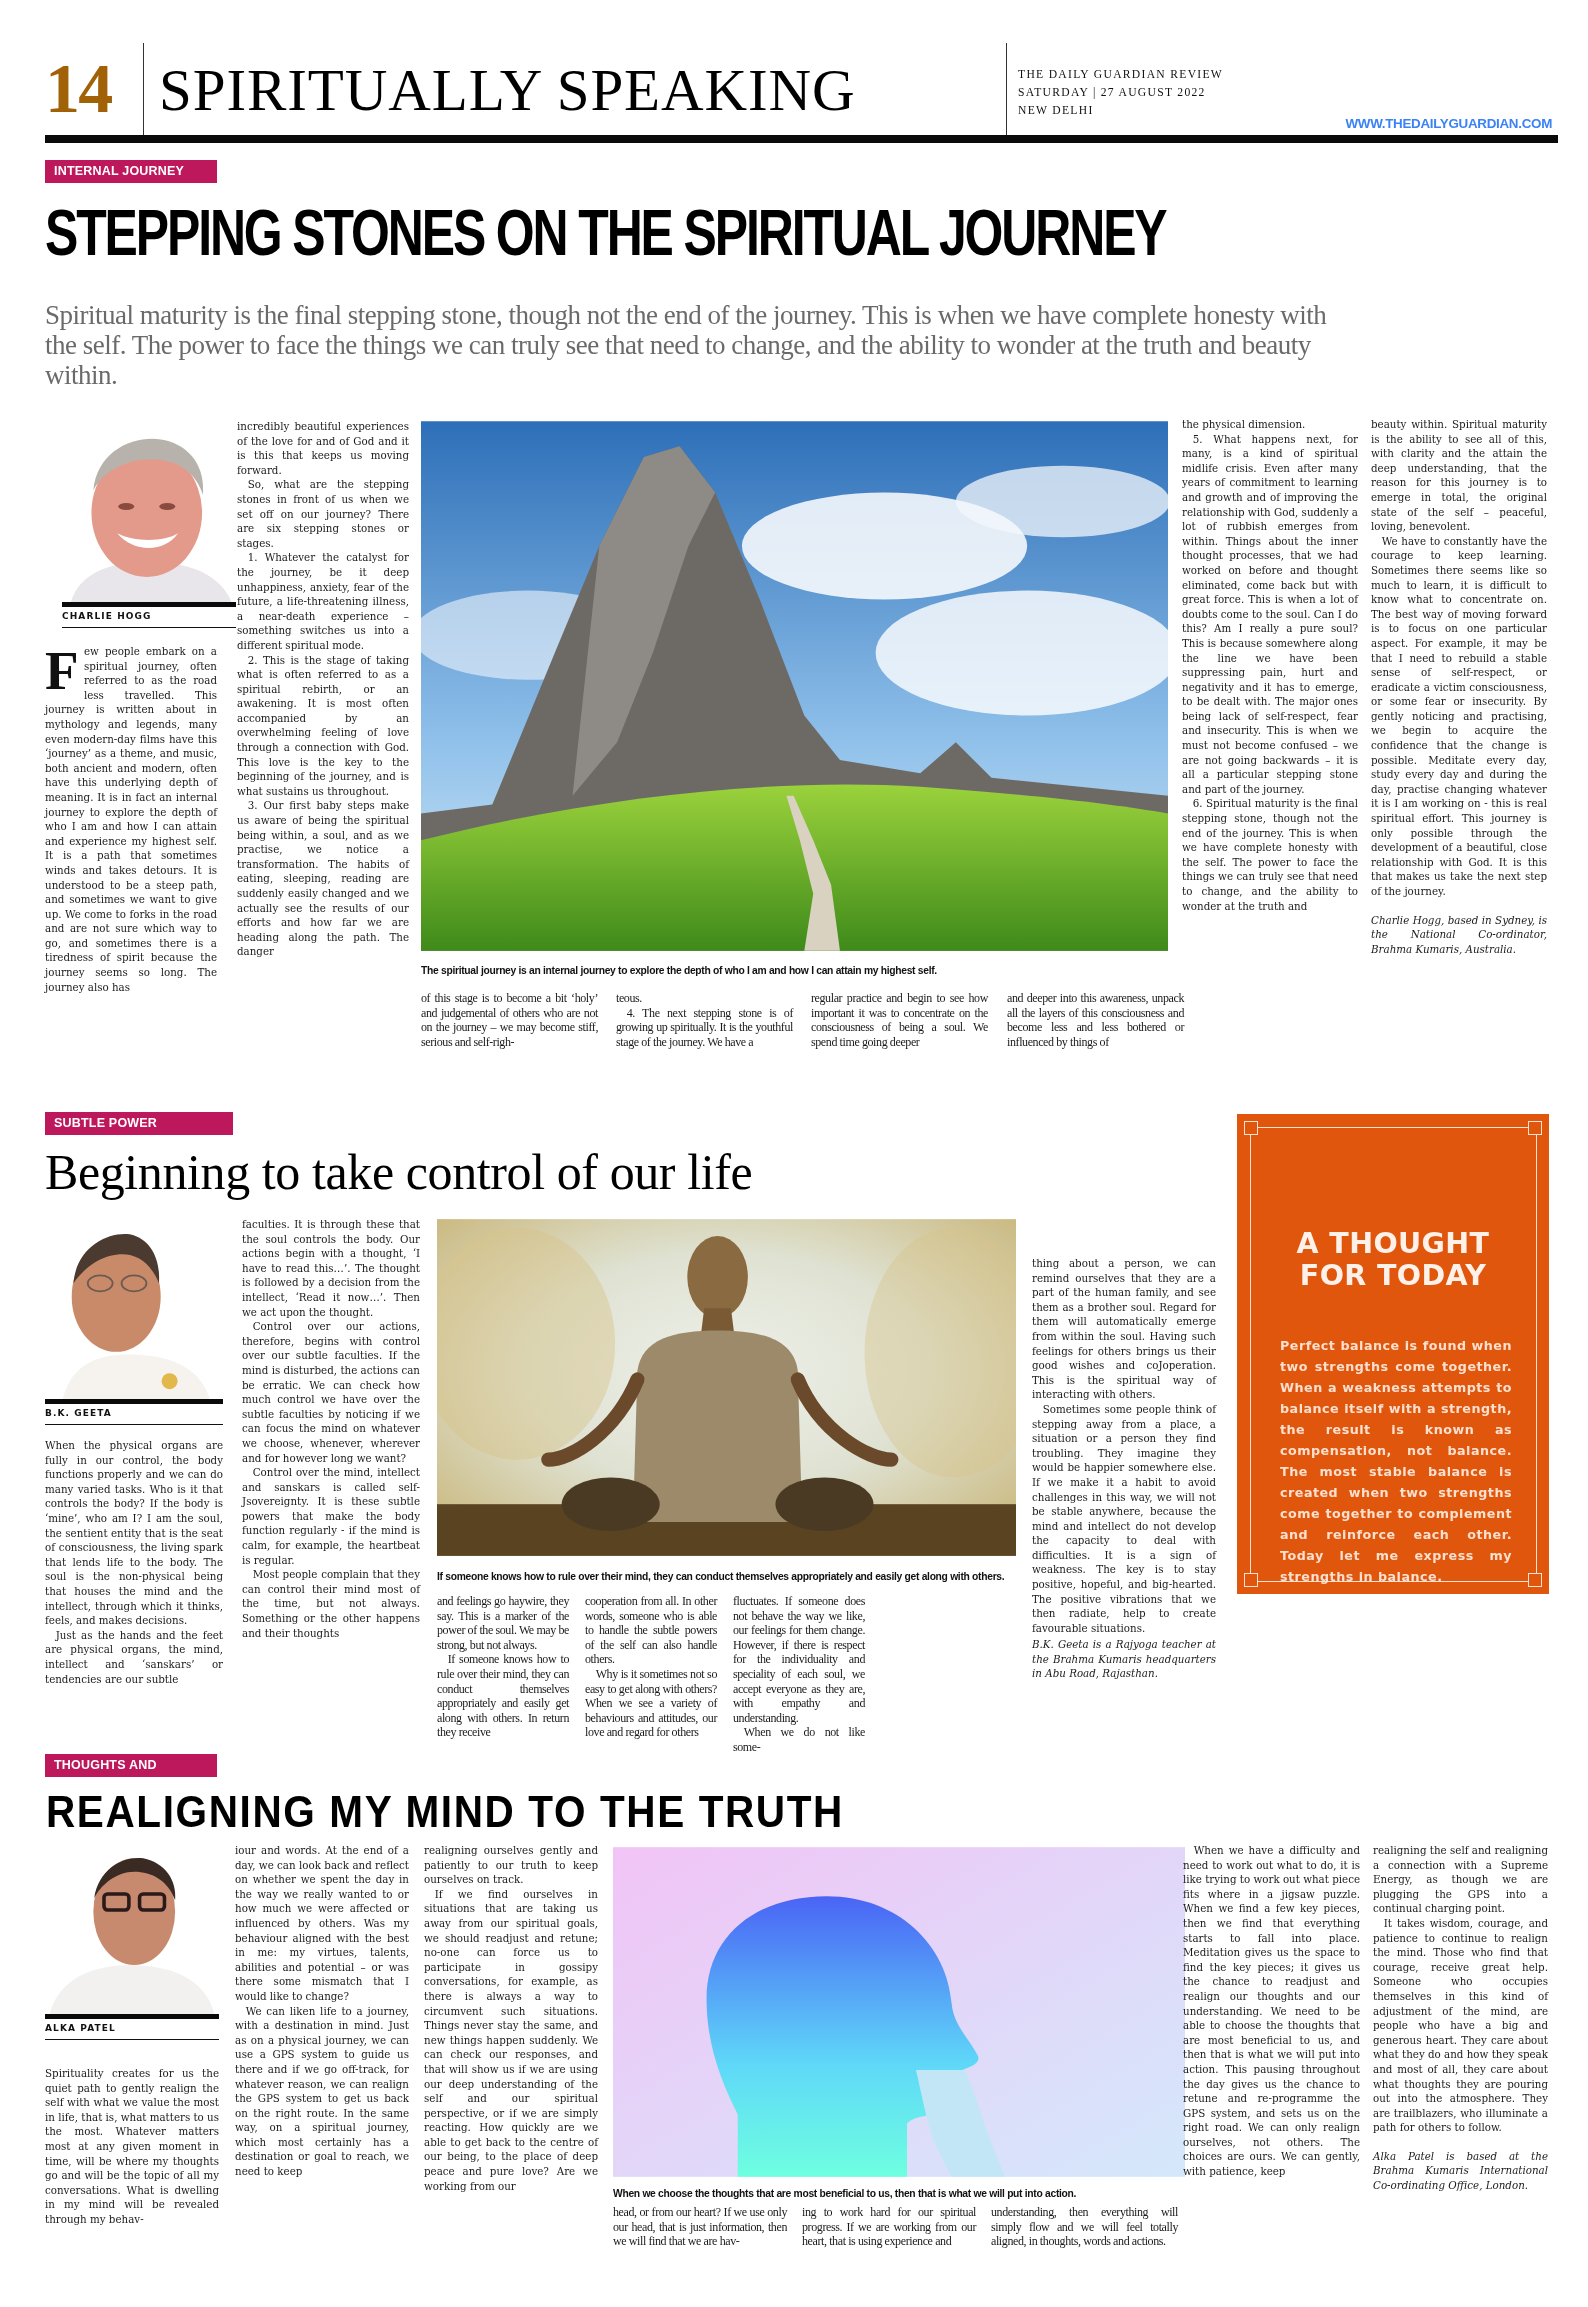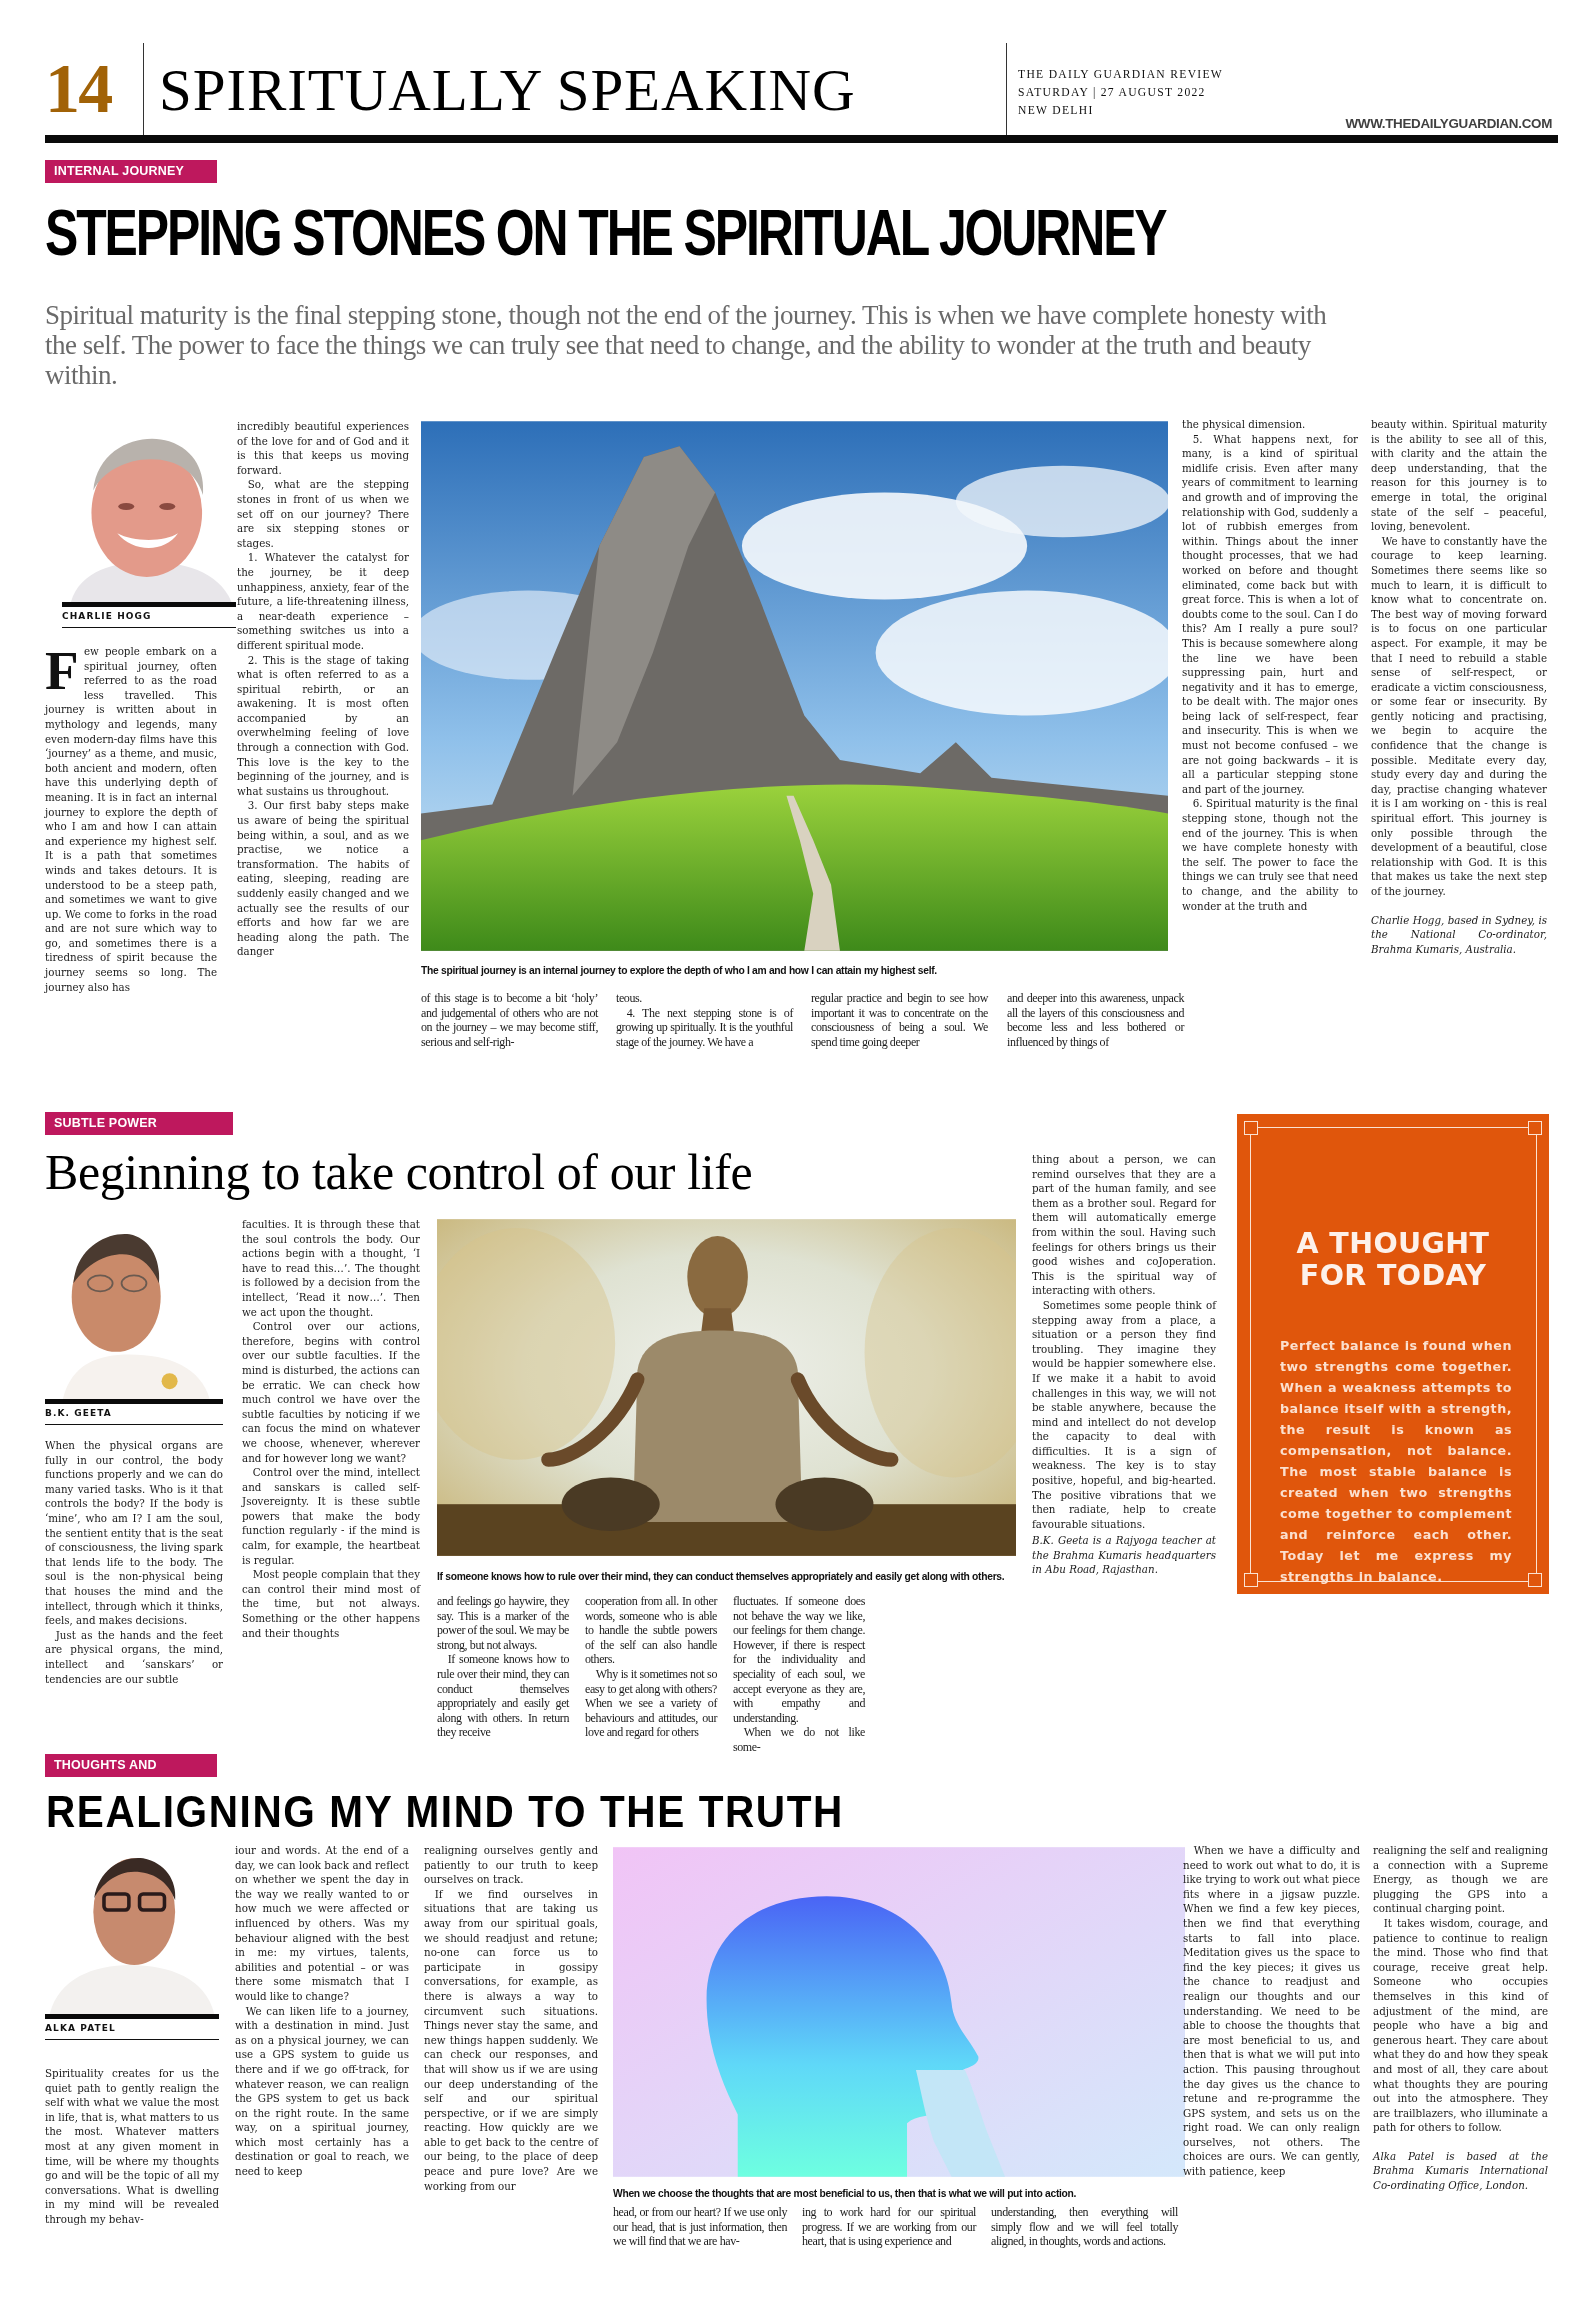--- a/index.html
+++ b/index.html
@@ -7,21 +7,21 @@
   body { position: relative; font-family: "DejaVu Serif", serif; color: #111; }
 
   .abs { position: absolute; }
 
   
   .pg-num { left: 45px; top: 53px; width: 89px; height: 71px; font-family: Liberation Serif, serif; font-size: 70px; font-weight: 700; color: #a16207; line-height: 71px; letter-spacing: -1.8px; }
   .mast-sep1 { left: 143px; top: 43px; width: 0.9px; height: 93px; background: #333; }
   .mast-title { left: 159px; top: 55px; width: 838px; height: 71px; font-family: "Liberation Serif", serif; font-size: 59px; line-height: 71px; letter-spacing: 0.9px; color: #000; white-space: nowrap; }
   .mast-sep2 { left: 1006px; top: 43px; width: 0.9px; height: 93px; background: #333; }
   .mast-info { left: 1018px; top: 66px; width: 267px; font-family: "Liberation Serif", serif; font-size: 11.6px; line-height: 18px; letter-spacing: 1.3px; color: #111; }
-  .mast-url { left: 1293px; top: 116px; width: 259px; text-align: right; font-family: "Liberation Sans", sans-serif; font-weight: 700; font-size: 13.4px; letter-spacing: -0.3px; color: #404040; }
+  .mast-url { left: 1293px; top: 116px; width: 259px; text-align: right; font-family: "Liberation Sans", sans-serif; font-weight: 700; font-size: 13.4px; letter-spacing: -0.3px; color: #3b82f6; }
   .mast-rule { left: 45px; top: 135px; width: 1513px; height: 8px; background: #0a0a0a; }
 
   
   .kicker { background: #be185d; color: #fff; font-family: "Liberation Sans", sans-serif; font-size: 12.5px; font-weight: 700; letter-spacing: 0.2px; padding: 0 9px; height: 23px; line-height: 23px; text-transform: uppercase; transform-origin: left; }
 
   .headline1 { left: 45px; top: 198px; width: 1515px; font-family: "Liberation Sans", sans-serif; font-weight: 700; font-size: 64px; line-height: 70px; letter-spacing: -2.7px; transform: scaleX(0.78); transform-origin: left top; white-space: nowrap; color: #000; }
   .standfirst { left: 45px; top: 300px; width: 1284px; font-family: "Liberation Serif", serif; font-size: 27px; line-height: 30px; color: #6a6a6a; letter-spacing: -0.5px; }
 
   
   .col { font-family: "DejaVu Serif", serif; font-size: 10.3px; line-height: 14.6px; text-align: justify; color: #1a1a1a; hyphens: auto; }
@@ -209,21 +209,21 @@
   <p>If someone knows how to rule over their mind, they can conduct themselves appropriately and easily get along with others. In return they receive</p>
 </div>
 <div class="abs col cond" style="left:585px; top:1594px; width:132px;">
   <p class="noind">cooperation from all. In other words, someone who is able to handle the subtle powers of the self can also handle others.</p>
   <p>Why is it sometimes not so easy to get along with others? When we see a variety of behaviours and attitudes, our love and regard for others</p>
 </div>
 <div class="abs col cond" style="left:733px; top:1594px; width:132px;">
   <p class="noind">fluctuates. If someone does not behave the way we like, our feelings for them change. However, if there is respect for the individuality and speciality of each soul, we accept everyone as they are, with empathy and understanding.</p>
   <p>When we do not like some-</p>
 </div>
-<div class="abs col" style="left:1032px; top:1152px; width:184px;">
+<div class="abs col" style="left:1032px; top:1256px; width:184px;">
   <p class="noind">thing about a person, we can remind ourselves that they are a part of the human family, and see them as a brother soul. Regard for them will automatically emerge from within the soul. Having such feelings for others brings us their good wishes and coJoperation. This is the spiritual way of interacting with others.</p>
   <p>Sometimes some people think of stepping away from a place, a situation or a person they find troubling. They imagine they would be happier somewhere else. If we make it a habit to avoid challenges in this way, we will not be stable anywhere, because the mind and intellect do not develop the capacity to deal with difficulties. It is a sign of weakness. The key is to stay positive, hopeful, and big-hearted. The positive vibrations that we then radiate, help to create favourable situations.</p>
   <p class="sig" style="margin-top:1.8px;">B.K. Geeta is a Rajyoga teacher at the Brahma Kumaris headquarters in Abu Road, Rajasthan.</p>
 </div>
 
 <div class="abs thought">
   <div class="thought-frame"></div>
   <div class="thought-corner" style="left:7.1px; top:7.1px;"></div>
   <div class="thought-corner" style="right:7.1px; top:7.1px;"></div>
   <div class="thought-corner" style="left:7.1px; bottom:7.1px;"></div>

